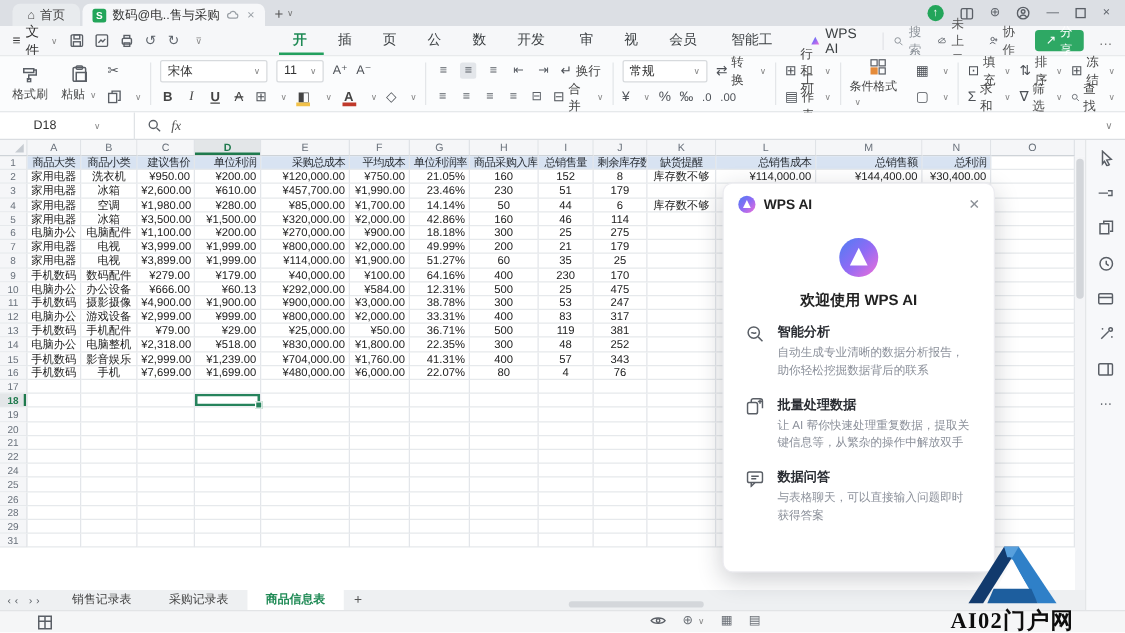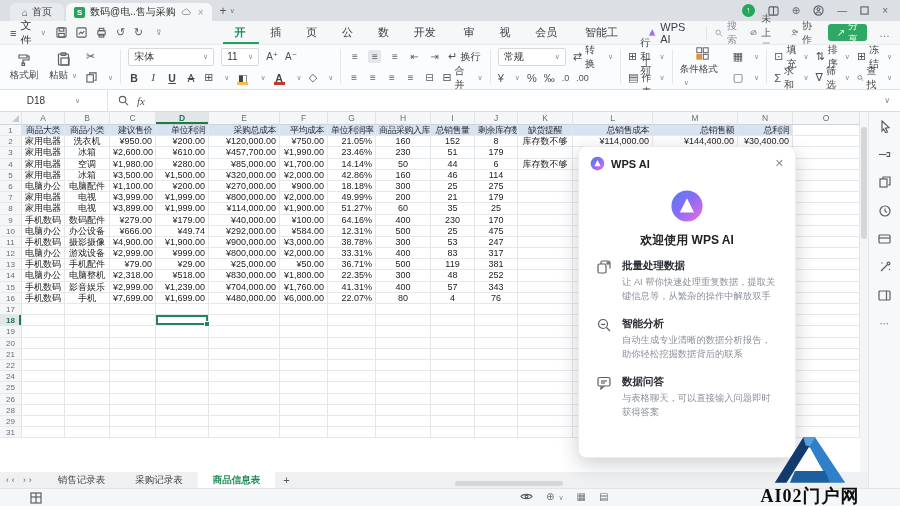--- a/index.html
+++ b/index.html
@@ -625,21 +625,21 @@
           <div class="cell r" style="width:80px"></div>
           <div class="cell r" style="width:85px"></div>
           <div class="cell r" style="width:55px"></div>
           <div class="cell r" style="width:67px"></div>
         </div>
         <div class="grow">
           <div class="rn">10</div>
           <div class="cell c" style="width:43px">电脑办公</div>
           <div class="cell c" style="width:45px">办公设备</div>
           <div class="cell r" style="width:46px">¥666.00</div>
-          <div class="cell r" style="width:53px">¥49.74</div>
+          <div class="cell r" style="width:53px">¥60.13</div>
           <div class="cell r" style="width:71px">¥292,000.00</div>
           <div class="cell r" style="width:48px">¥584.00</div>
           <div class="cell r" style="width:48px">12.31%</div>
           <div class="cell c" style="width:55px">500</div>
           <div class="cell c" style="width:44px">25</div>
           <div class="cell c" style="width:43px">475</div>
           <div class="cell c" style="width:55px"></div>
           <div class="cell r" style="width:80px"></div>
           <div class="cell r" style="width:85px"></div>
           <div class="cell r" style="width:55px"></div>
@@ -1019,42 +1019,42 @@
     </div>
     <svg class="ailogo-big" viewBox="0 0 24 24">
         <circle cx="12" cy="12" r="11" fill="url(#aig)"></circle>
         <path d="M12 6.5l5 10H7z" fill="#fff"></path>
       </svg>
     <div class="aiwelcome">欢迎使用 WPS AI</div>
     <div class="aifeats">
         <div class="feat">
           <span class="fic">
             <svg width="14" height="14" viewBox="0 0 14 14">
+              <circle cx="6" cy="6" r="4.5" class="icsvg"></circle>
+              <line x1="9.5" y1="9.5" x2="13" y2="13" class="icsvg"></line>
+              <path d="M4 6.5c1-1 2.5 1 4-.5" class="icsvg"></path>
+            </svg>
+          </span>
+    <div>
+            <h4>智能分析</h4>
+    <p>自动生成专业清晰的数据分析报告，助你轻松挖掘数据背后的联系</p>
+          </div>
+        </div>
+        <div class="feat">
+          <span class="fic">
+            <svg width="14" height="14" viewBox="0 0 14 14">
               <rect x="1" y="4" width="8" height="9" rx="1.5" class="icsvg"></rect>
               <path d="M4 4V2.5A1.5 1.5 0 0 1 5.5 1H11a2 2 0 0 1 2 2v5.5" class="icsvg"></path>
               <line x1="11" y1="1.5" x2="11" y2="5" class="icsvg"></line>
               <line x1="9.3" y1="3.2" x2="12.7" y2="3.2" class="icsvg"></line>
             </svg>
           </span>
     <div>
             <h4>批量处理数据</h4>
     <p>让 AI 帮你快速处理重复数据，提取关键信息等，从繁杂的操作中解放双手</p>
-          </div>
-        </div>
-        <div class="feat">
-          <span class="fic">
-            <svg width="14" height="14" viewBox="0 0 14 14">
-              <circle cx="6" cy="6" r="4.5" class="icsvg"></circle>
-              <line x1="9.5" y1="9.5" x2="13" y2="13" class="icsvg"></line>
-              <path d="M4 6.5c1-1 2.5 1 4-.5" class="icsvg"></path>
-            </svg>
-          </span>
-    <div>
-            <h4>智能分析</h4>
-    <p>自动生成专业清晰的数据分析报告，助你轻松挖掘数据背后的联系</p>
           </div>
         </div>
         <div class="feat">
           <span class="fic">
             <svg width="14" height="14" viewBox="0 0 14 14">
               <rect x="1" y="1.5" width="12" height="8.5" rx="1.5" class="icsvg"></rect>
               <path d="M4 10v3l3-3" class="icsvg"></path>
               <line x1="4" y1="5" x2="10" y2="5" class="icsvg"></line>
               <line x1="4" y1="7" x2="8" y2="7" class="icsvg"></line>
             </svg>

